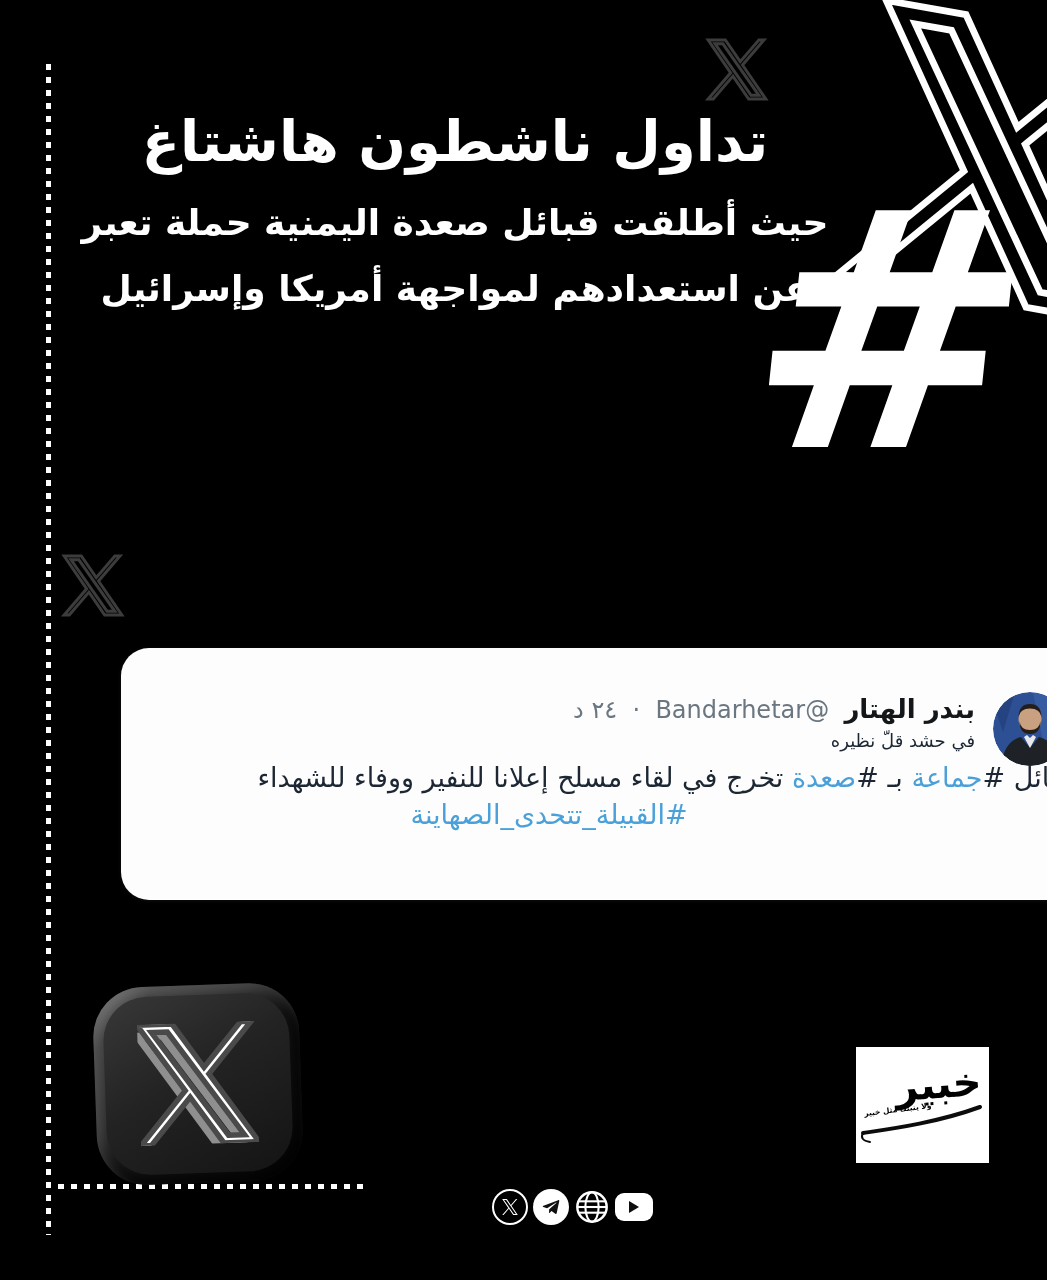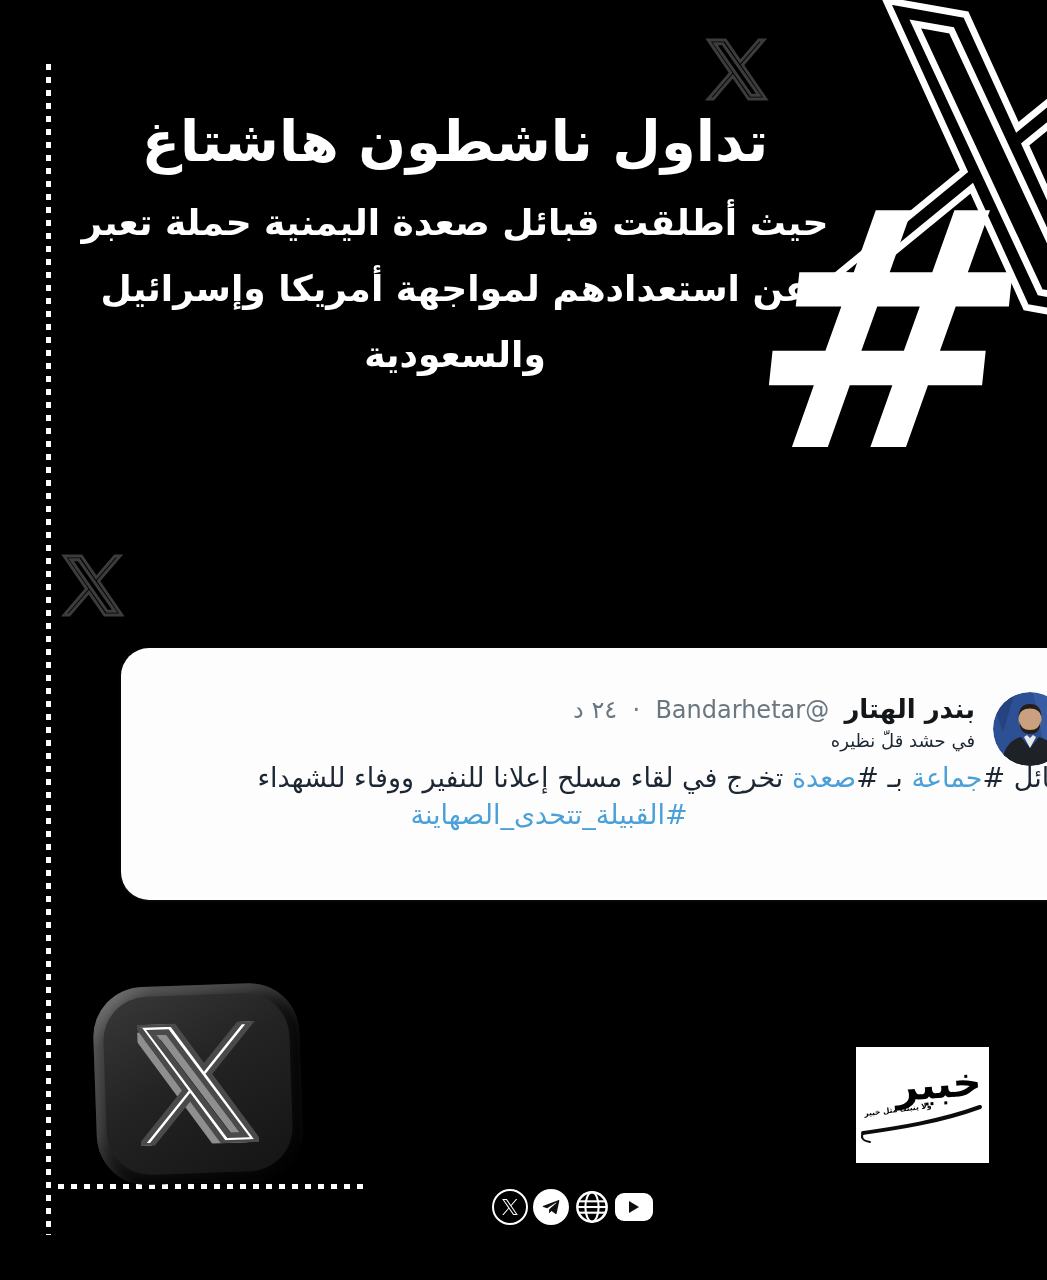--- a/index.html
+++ b/index.html
@@ -91,21 +91,20 @@
       </svg>
   </div>
 
   <div class="big-hash">#</div>
 
   <div class="headline" dir="rtl">
     <div class="h-main">تداول ناشطون هاشتاغ</div>
     <div class="h-subs">
       <div class="h-sub">حيث أطلقت قبائل صعدة اليمنية حملة تعبر</div>
       <div class="h-sub">عن استعدادهم لمواجهة أمريكا وإسرائيل</div>
-      <div class="h-sub">والسعودية</div>
     </div>
   </div>
 
   <div class="tweet-card">
     <div class="avatar">
       <svg viewBox="0 0 74 74" width="74" height="74">
         <defs>
             <clipPath id="avc">
               <circle cx="37" cy="37" r="37"></circle>
             </clipPath>

